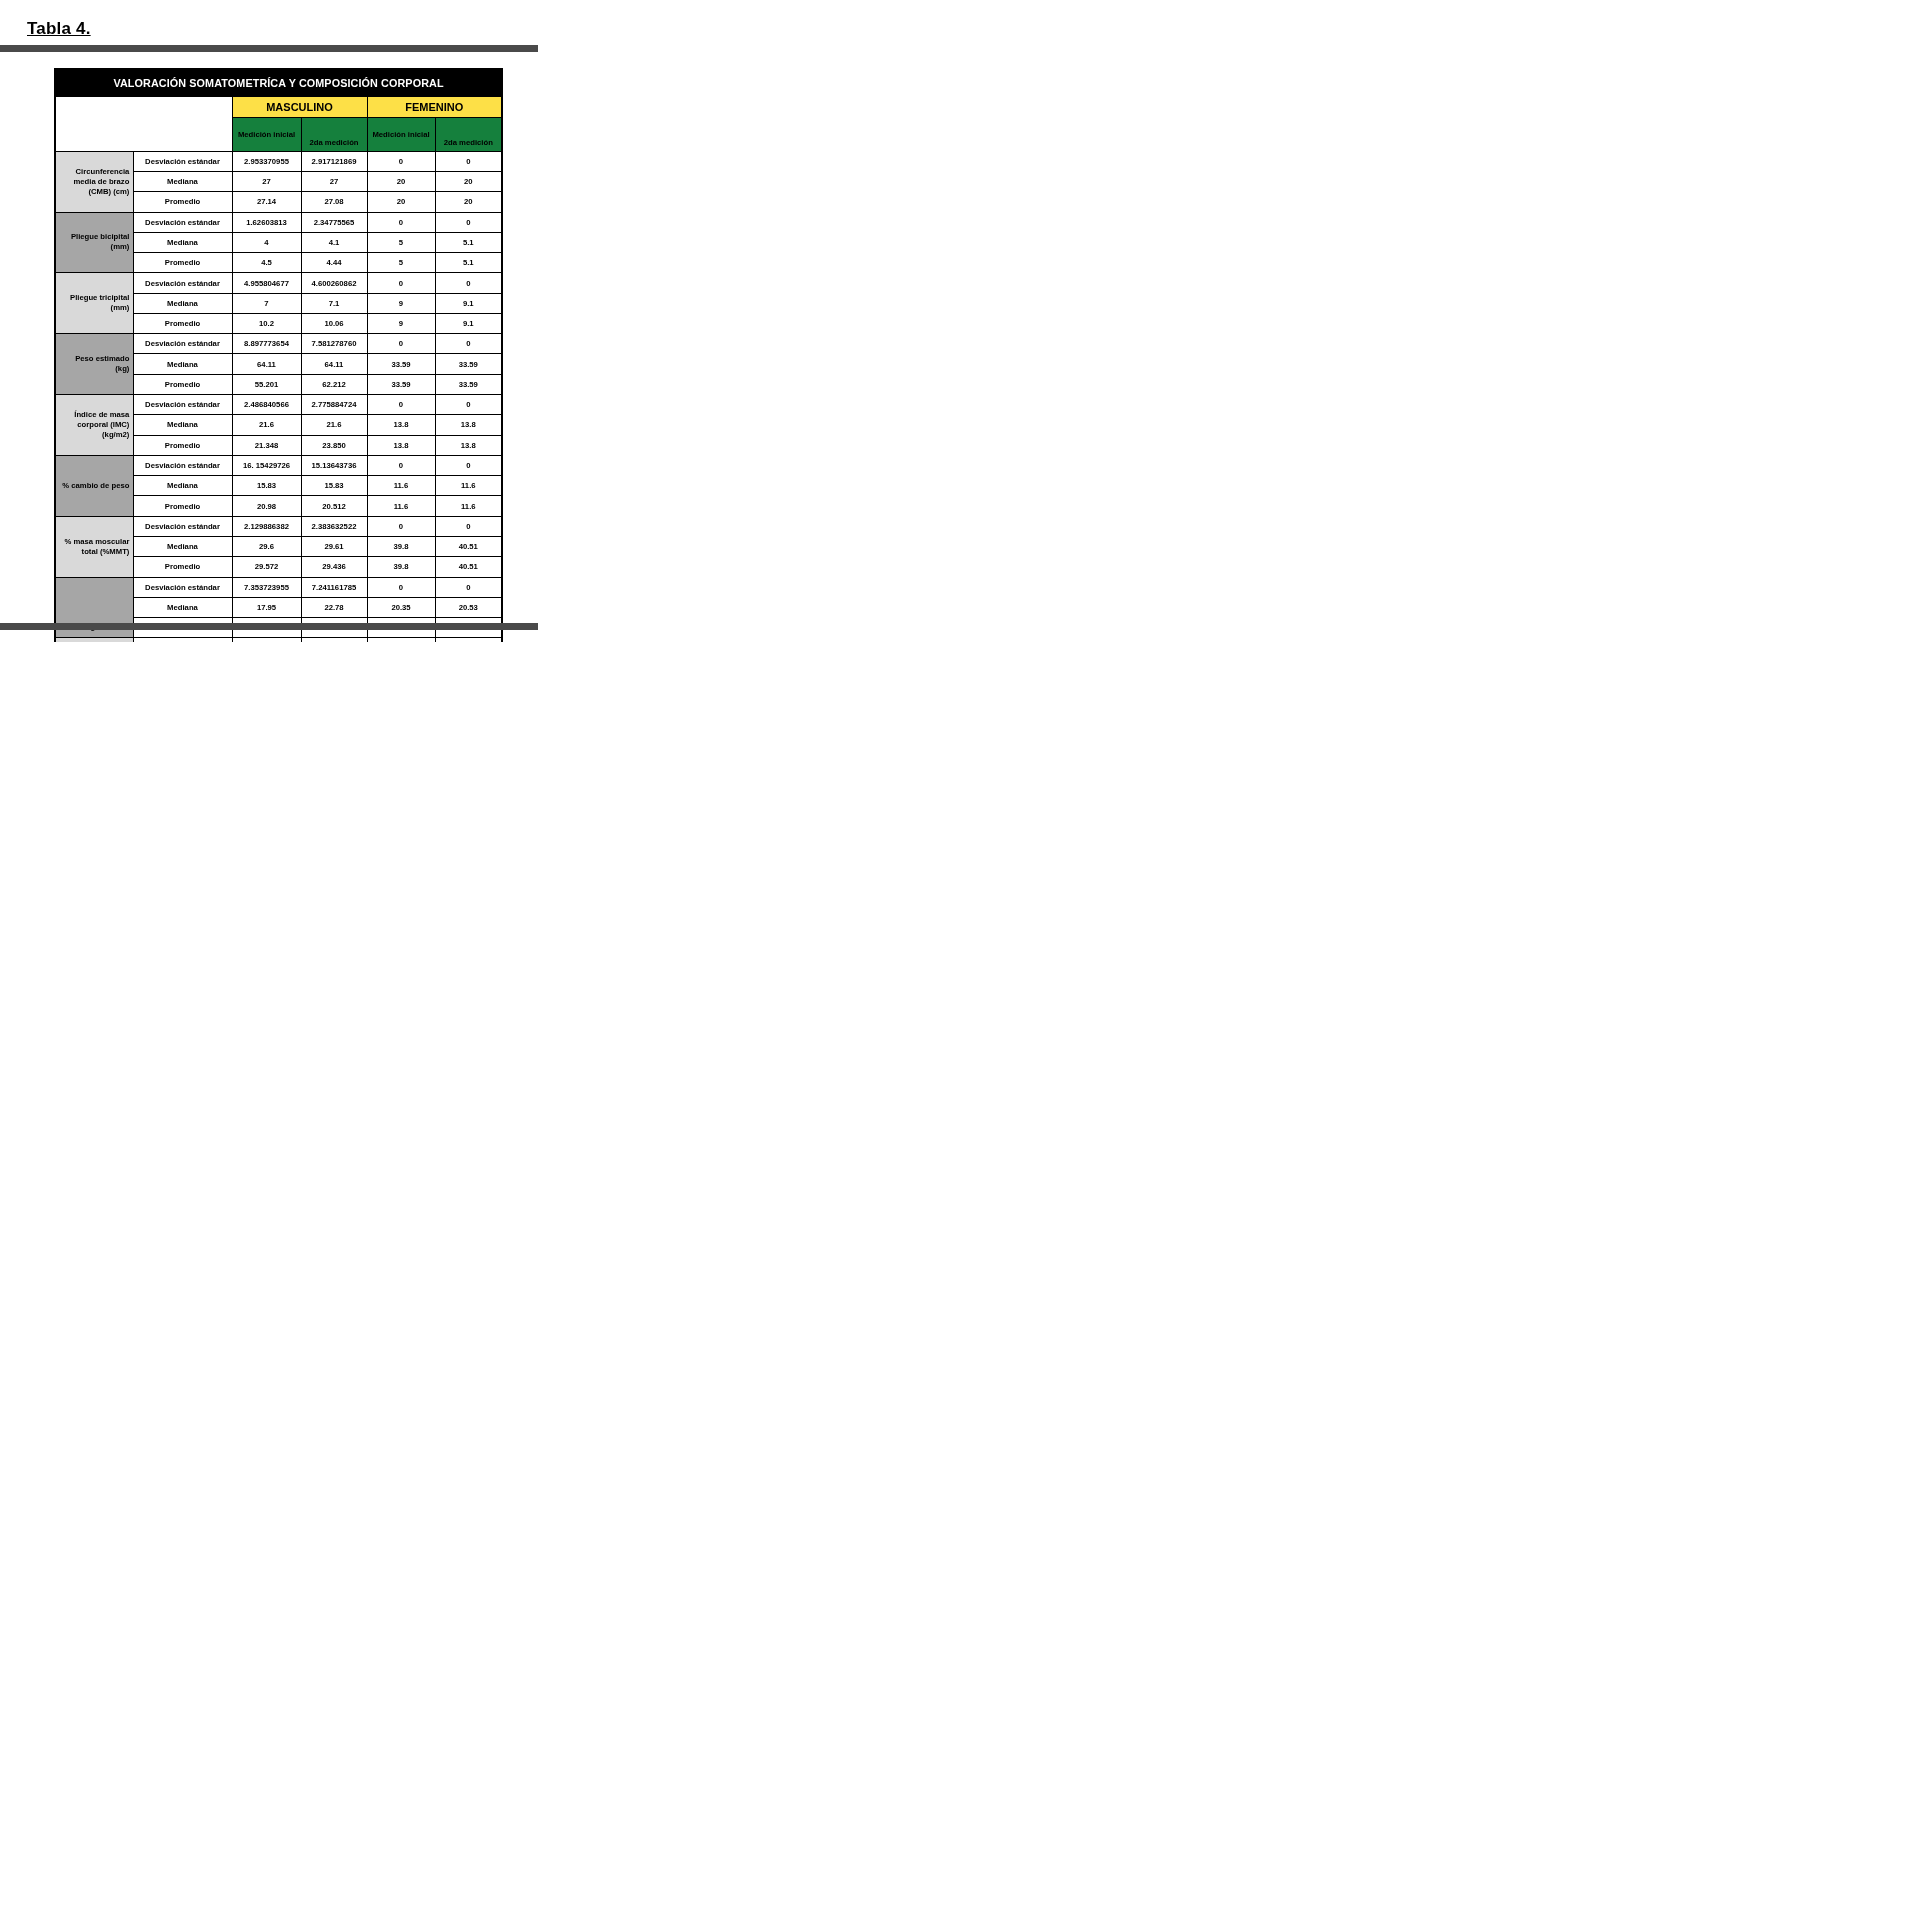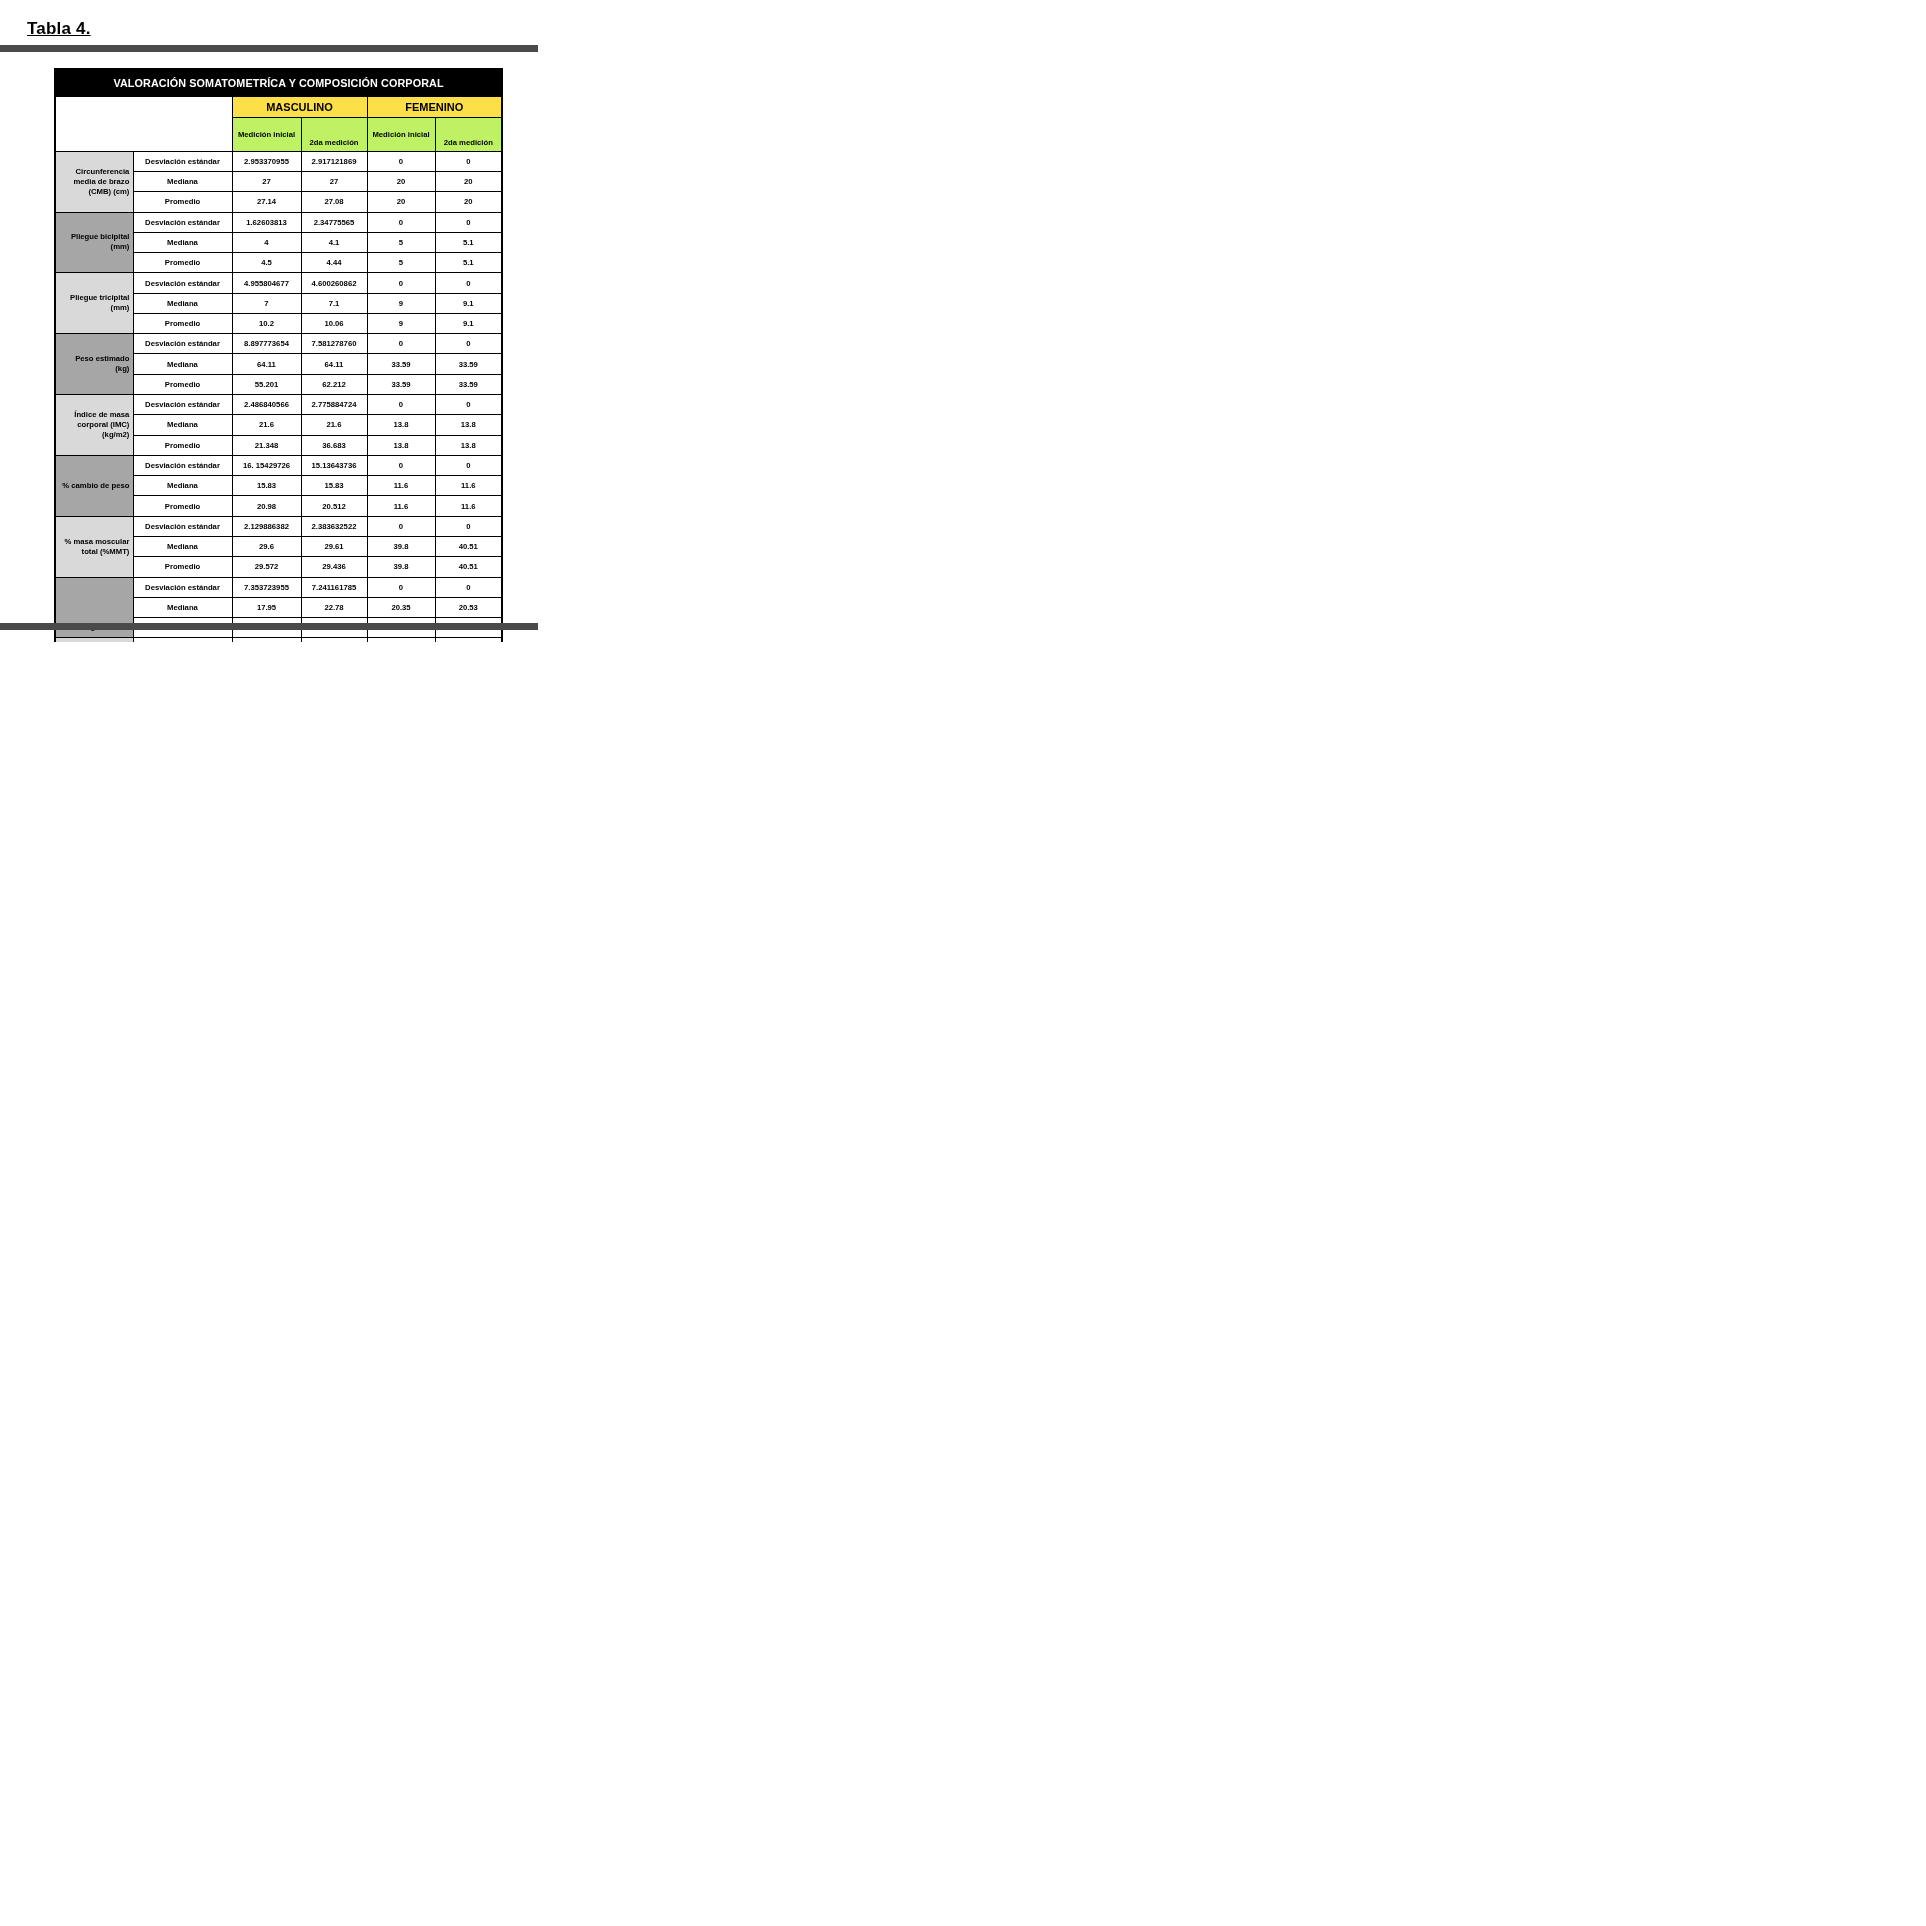--- a/index.html
+++ b/index.html
@@ -20,21 +20,21 @@
     border:1.2px solid #000;border-top-width:1.9px;border-bottom-width:1.9px;
     font-weight:700;text-align:center;vertical-align:middle;
     padding:0.8px 2.3px;overflow:hidden;
   }
   .band{
     background:#000;color:#fff;text-align:center;
     font-size:10.8px;letter-spacing:0.1px;height:21.6px;padding:2.3px 4.6px;
   }
   .corner{background:#fff;}
   .sex{font-size:11px;height:18.5px;background:#fde047;}
-  .sub{font-size:7.7px;height:28.5px;background:#bef264;line-height:1.2;margin-left:48px;}
+  .sub{font-size:7.7px;height:28.5px;background:#15803d;line-height:1.2;margin-left:48px;}
   .sub-mid{vertical-align:middle;}
   .sub-bot{vertical-align:bottom;padding-bottom:3.1px;}
   tr.data td{height:17.7px;font-size:7.7px;background:#fff;}
   td.glabel{font-size:7.3px;line-height:1.3;padding:1.5px 3.1px;text-align:right;}
   .light{background:#d9d9d9 !important;}
   .dark{background:#a6a6a6 !important;}
   td.g-grasa{vertical-align:bottom;padding-bottom:5.4px;}
   td.g-fuerza{vertical-align:bottom;padding-bottom:6.2px;font-size:6.2px;}
 </style>
 </head>
@@ -172,21 +172,21 @@
       <tr class="data">
         <td>Mediana</td>
         <td>21.6</td>
         <td>21.6</td>
         <td>13.8</td>
         <td>13.8</td>
       </tr>
       <tr class="data">
         <td>Promedio</td>
         <td>21.348</td>
-        <td>36.683</td>
+        <td>23.850</td>
         <td>13.8</td>
         <td>13.8</td>
       </tr>
 
       <tr class="data">
         <td rowspan="3" class="glabel dark">% cambio de peso</td>
         <td>Desviación estándar</td>
         <td>16. 15429726</td>
         <td>15.13643736</td>
         <td>0</td>

